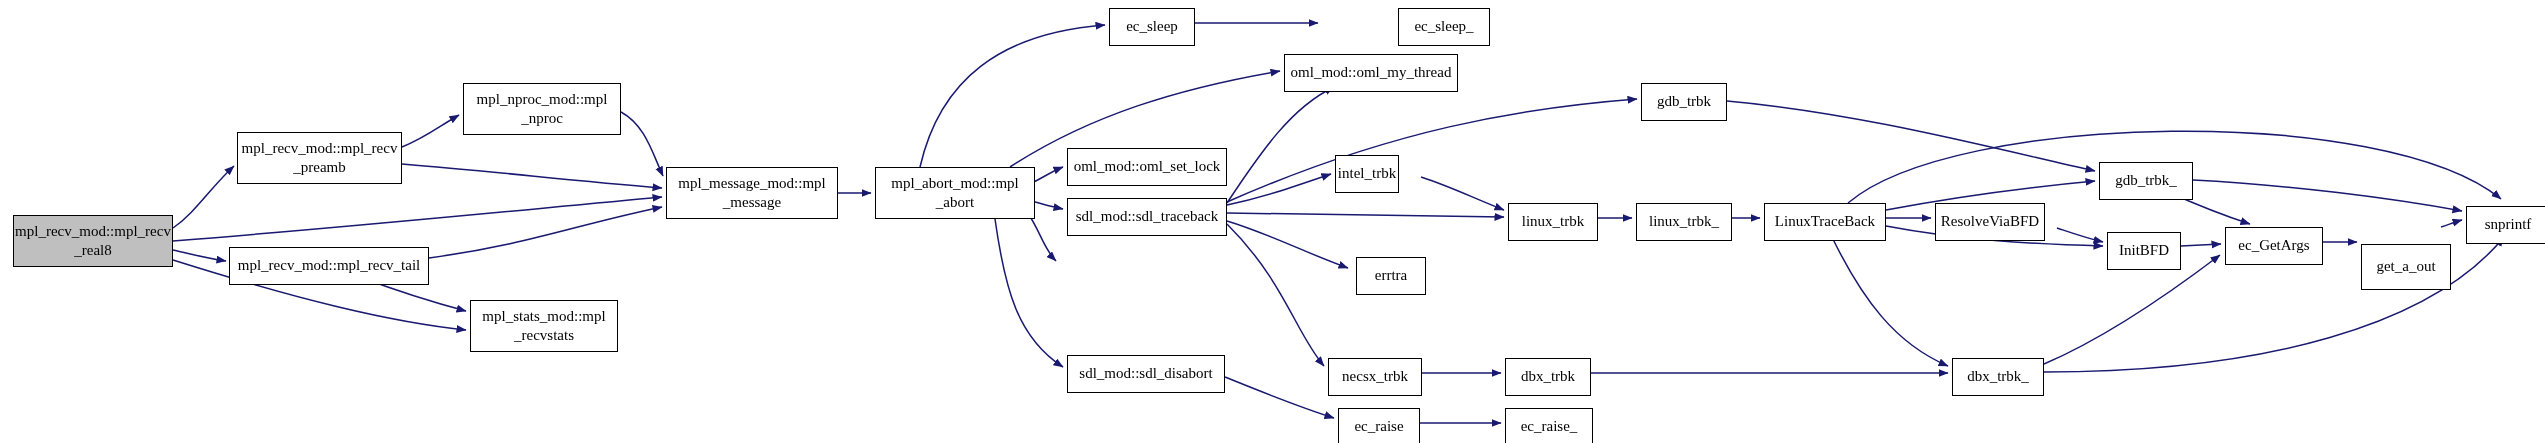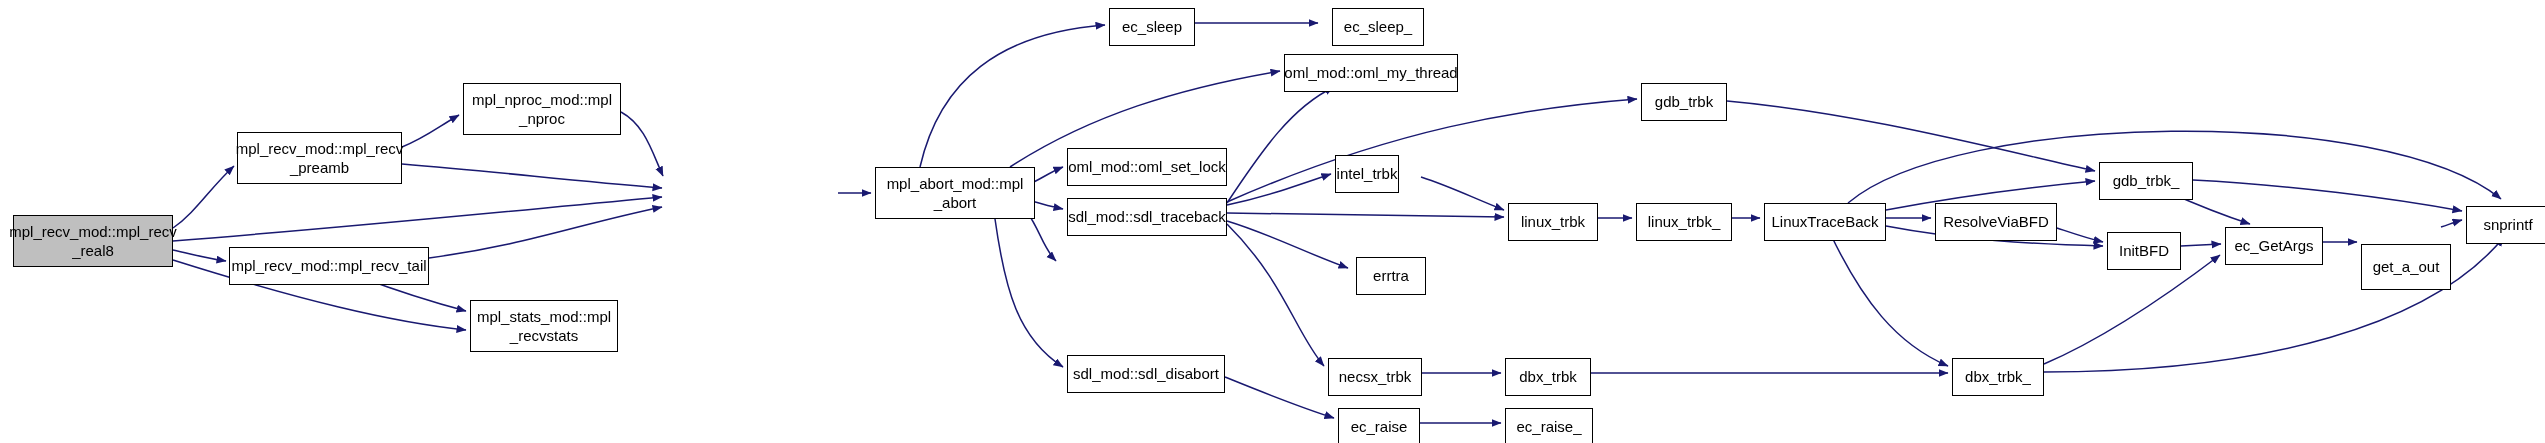--- a/index.html
+++ b/index.html
@@ -13,21 +13,21 @@
   .canvas{
     position:relative;width:2545px;height:443px;background:var(--node-fill);
     font-family:"Liberation Sans",sans-serif;overflow:hidden;
   }
   .edges{position:absolute;left:0;top:0;width:2545px;height:443px;}
   .edge{fill:none;stroke:var(--edge-color,#191970);stroke-width:1.5;}
   .node{
     position:absolute;box-sizing:border-box;border:1px solid var(--node-border,#000);
     background:var(--node-fill,#fff);color:var(--text-color,#000);
     display:flex;align-items:center;justify-content:center;text-align:center;
-    font-size:15px;line-height:1.3;white-space:pre-line;padding:18px 2px;cursor:pointer;
+    font-size:15px;line-height:1.3;white-space:pre-line;padding:18px 2px;cursor:pointer;font-family:Liberation Serif, serif;
   }
   .node.hl{background:var(--hl-fill,#bfbfbf);}
 </style>
 </head>
 <body>
 
 <div class="canvas">
 
   <svg class="edges" width="2545" height="443" viewBox="0 0 2545 443" xmlns="http://www.w3.org/2000/svg">
     <defs>
@@ -83,35 +83,37 @@
 
   <div class="node hl" style="left:13px;top:215px;width:160px;height:52px">mpl_recv_mod::mpl_recv
 _real8</div>
   <div class="node" style="left:237px;top:132px;width:165px;height:52px">mpl_recv_mod::mpl_recv
 _preamb</div>
   <div class="node" style="left:463px;top:83px;width:158px;height:52px">mpl_nproc_mod::mpl
 _nproc</div>
   <div class="node" style="left:229px;top:247px;width:200px;height:30px">mpl_recv_mod::mpl_recv_tail</div>
   <div class="node" style="left:470px;top:300px;width:148px;height:52px">mpl_stats_mod::mpl
 _recvstats</div>
+  <div class="node" style="left:666px;top:167px;width:172px;height:52px">mpl_message_mod::mpl
+_message</div>
   <div class="node" style="left:875px;top:167px;width:160px;height:52px">mpl_abort_mod::mpl
 _abort</div>
   <div class="node" style="left:1109px;top:8px;width:86px;height:30px">ec_sleep</div>
-  <div class="node" style="left:1332px;top:8px;width:92px;height:38px">ec_sleep_</div>
+  <div class="node" style="left:1398px;top:8px;width:92px;height:38px">ec_sleep_</div>
   <div class="node" style="left:1284px;top:54px;width:174px;height:30px">oml_mod::oml_my_thread</div>
   <div class="node" style="left:1067px;top:148px;width:160px;height:30px">oml_mod::oml_set_lock</div>
   <div class="node" style="left:1067px;top:198px;width:160px;height:30px">sdl_mod::sdl_traceback</div>
   <div class="node" style="left:1067px;top:355px;width:158px;height:30px">sdl_mod::sdl_disabort</div>
   <div class="node" style="left:1335px;top:155px;width:64px;height:30px">intel_trbk</div>
   <div class="node" style="left:1356px;top:257px;width:70px;height:30px">errtra</div>
   <div class="node" style="left:1641px;top:83px;width:86px;height:30px">gdb_trbk</div>
   <div class="node" style="left:1508px;top:203px;width:90px;height:30px">linux_trbk</div>
   <div class="node" style="left:1636px;top:203px;width:96px;height:30px">linux_trbk_</div>
   <div class="node" style="left:1764px;top:203px;width:122px;height:30px">LinuxTraceBack</div>
-  <div class="node" style="left:1935px;top:203px;width:122px;height:30px">ResolveViaBFD</div>
+  <div class="node" style="left:1935px;top:203px;width:110px;height:30px">ResolveViaBFD</div>
   <div class="node" style="left:2099px;top:162px;width:94px;height:30px">gdb_trbk_</div>
   <div class="node" style="left:2107px;top:232px;width:74px;height:30px">InitBFD</div>
   <div class="node" style="left:2225px;top:227px;width:98px;height:30px">ec_GetArgs</div>
   <div class="node" style="left:2361px;top:244px;width:90px;height:46px">get_a_out</div>
   <div class="node" style="left:2466px;top:206px;width:84px;height:30px">snprintf</div>
   <div class="node" style="left:1328px;top:358px;width:94px;height:30px">necsx_trbk</div>
   <div class="node" style="left:1505px;top:358px;width:86px;height:24px">dbx_trbk</div>
   <div class="node" style="left:1952px;top:358px;width:92px;height:30px">dbx_trbk_</div>
   <div class="node" style="left:1338px;top:408px;width:82px;height:30px">ec_raise</div>
   <div class="node" style="left:1505px;top:408px;width:88px;height:30px">ec_raise_</div>

